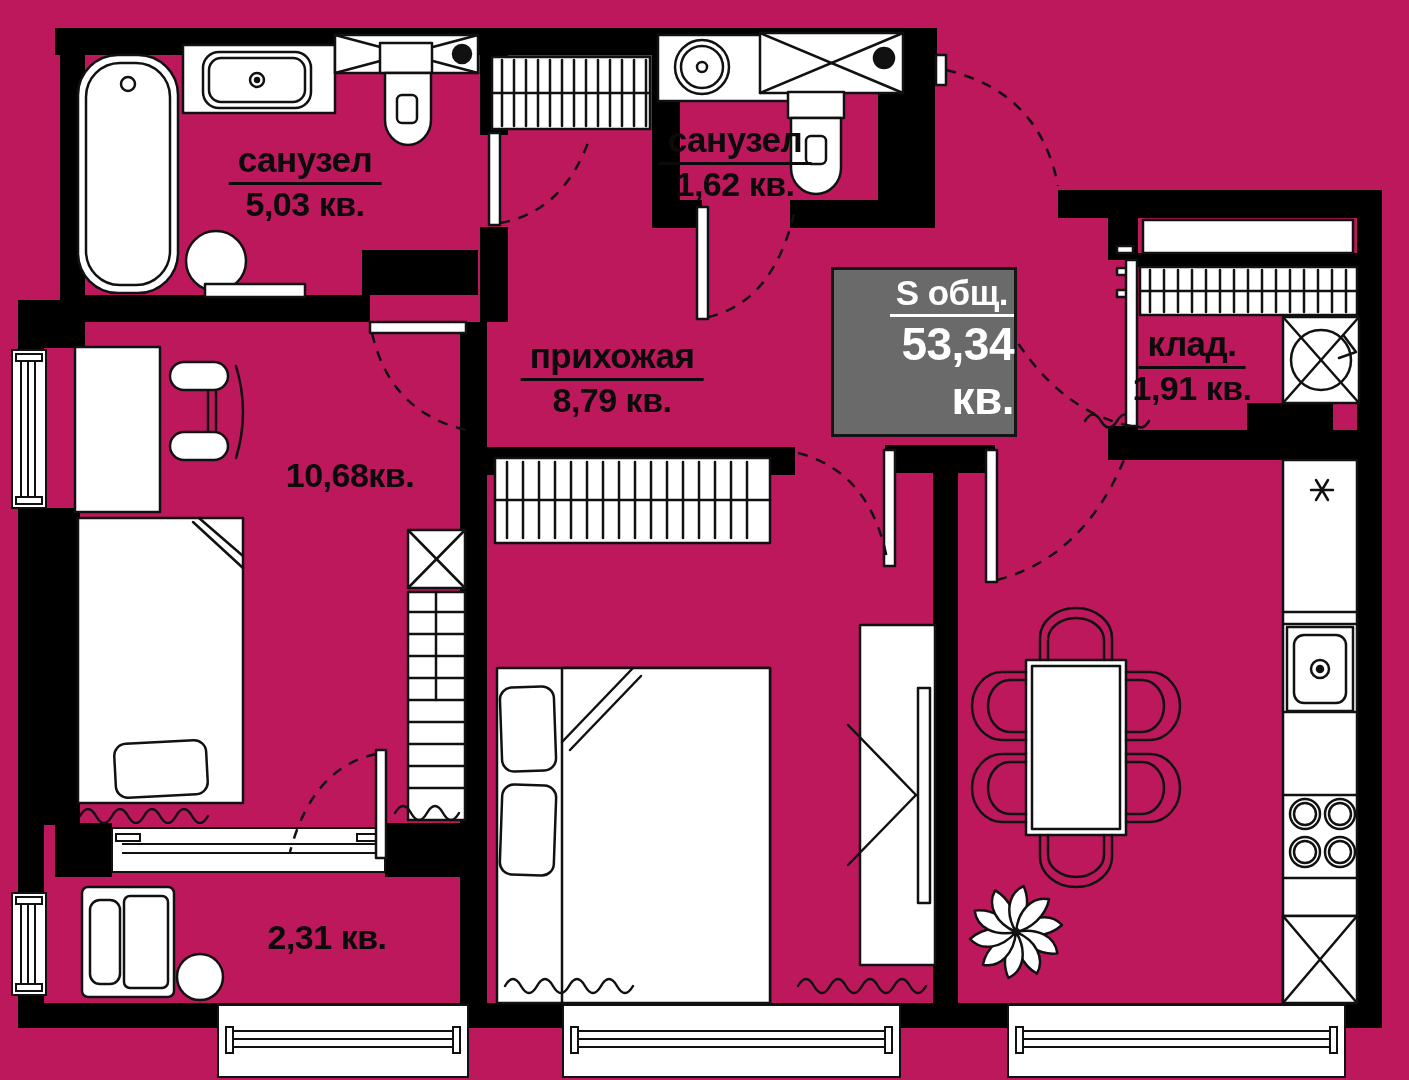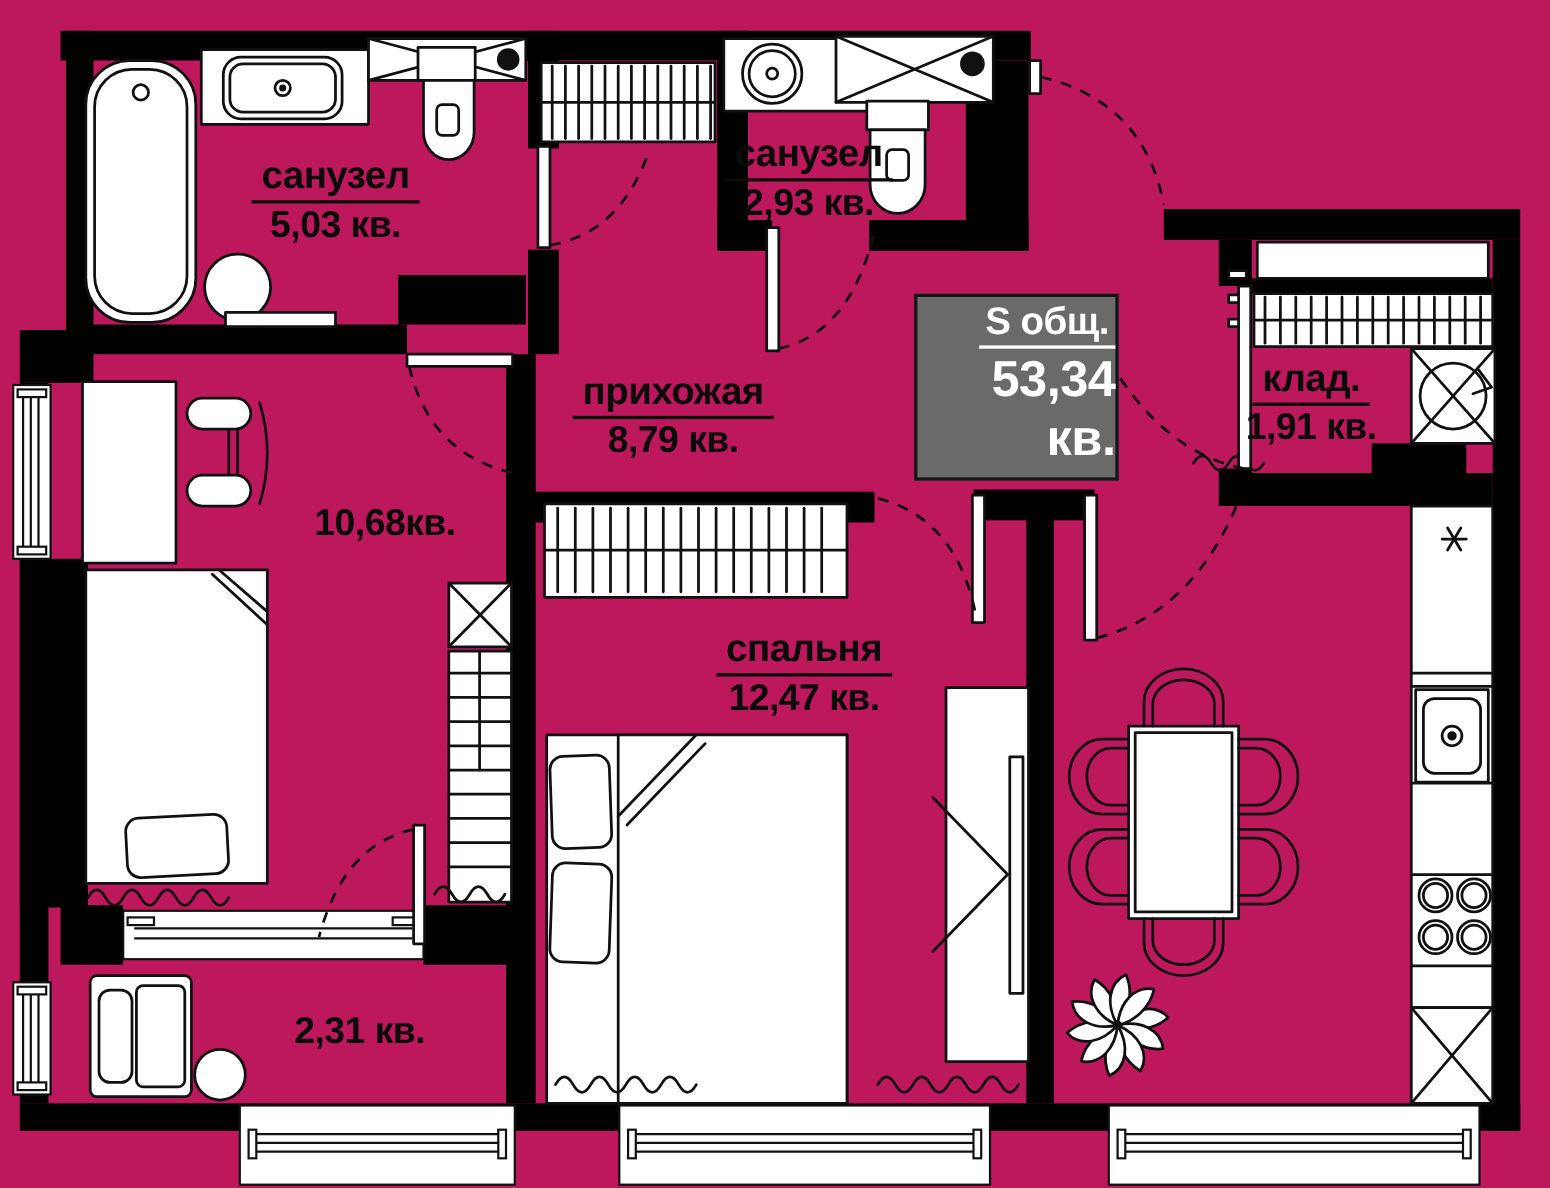--- a/index.html
+++ b/index.html
@@ -387,42 +387,38 @@
   </g>
 </svg>
 
   <div class="room-label" style="left:305px;top:142px">
     <span class="nm">санузел</span><br>
     <span class="ar">5,03 кв.</span>
   </div>
 
   <div class="room-label" style="left:735px;top:122px">
     <span class="nm">санузел</span><br>
-    <span class="ar">2,93 кв.</span>
+    <span class="ar">1,62 кв.</span>
   </div>
 
   <div class="room-label" style="left:612px;top:338px">
     <span class="nm">прихожая</span><br>
     <span class="ar">8,79 кв.</span>
   </div>
 
   <div class="room-label" style="left:1192px;top:326px">
     <span class="nm">клад.</span><br>
     <span class="ar">1,91 кв.</span>
   </div>
 
   <div class="room-label" style="left:350px;top:438px">
     <br>
     <span class="ar">10,68кв.</span>
   </div>
 
-  <div class="room-label" style="left:731px;top:572px">
-    <span class="nm">спальня</span><br>
-    <span class="ar">12,47 кв.</span>
-  </div>
 
 
   <div class="room-label" style="left:327px;top:900px">
     <br>
     <span class="ar">2,31 кв.</span>
   </div>
 
   <div class="total-badge">
     <span class="nm">S общ.</span><br>
     <span class="ar">53,34 кв.</span>

